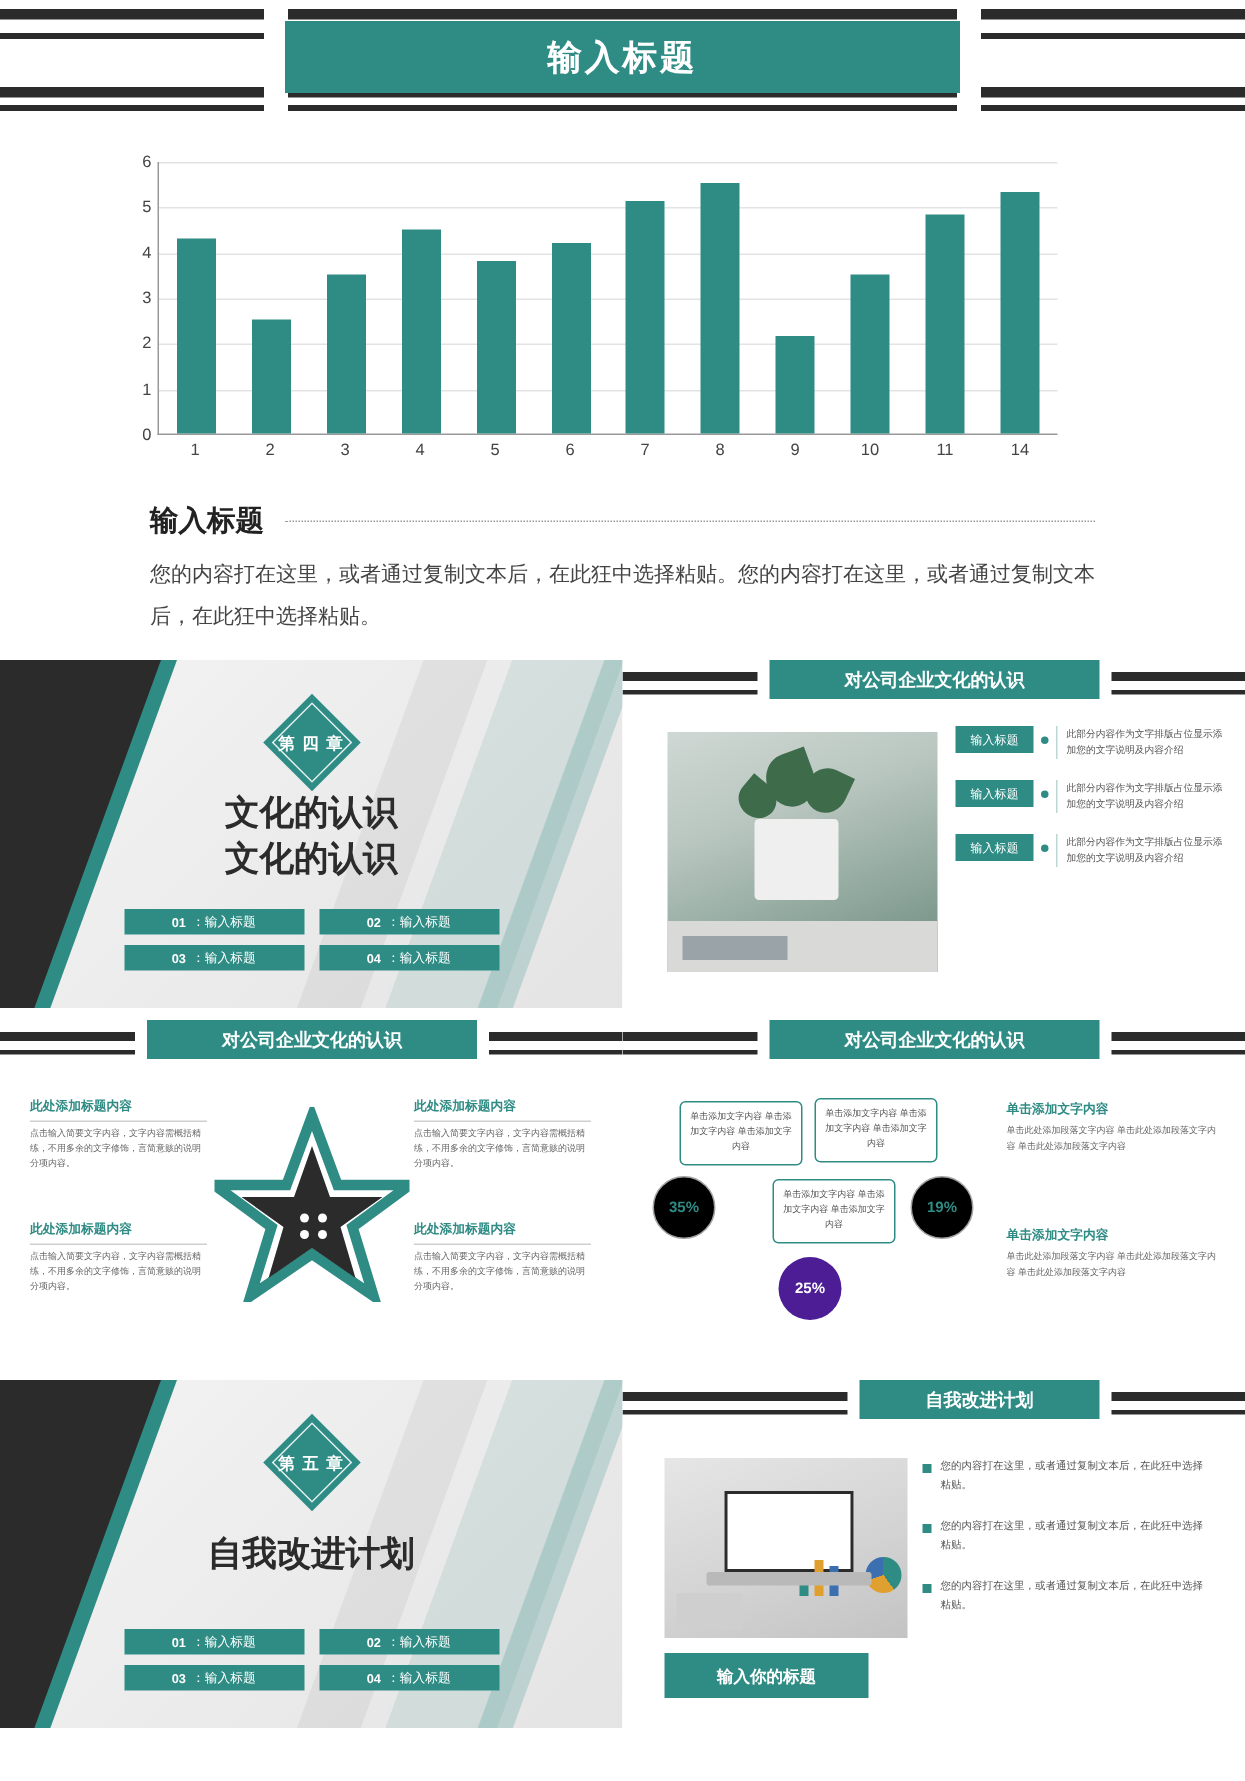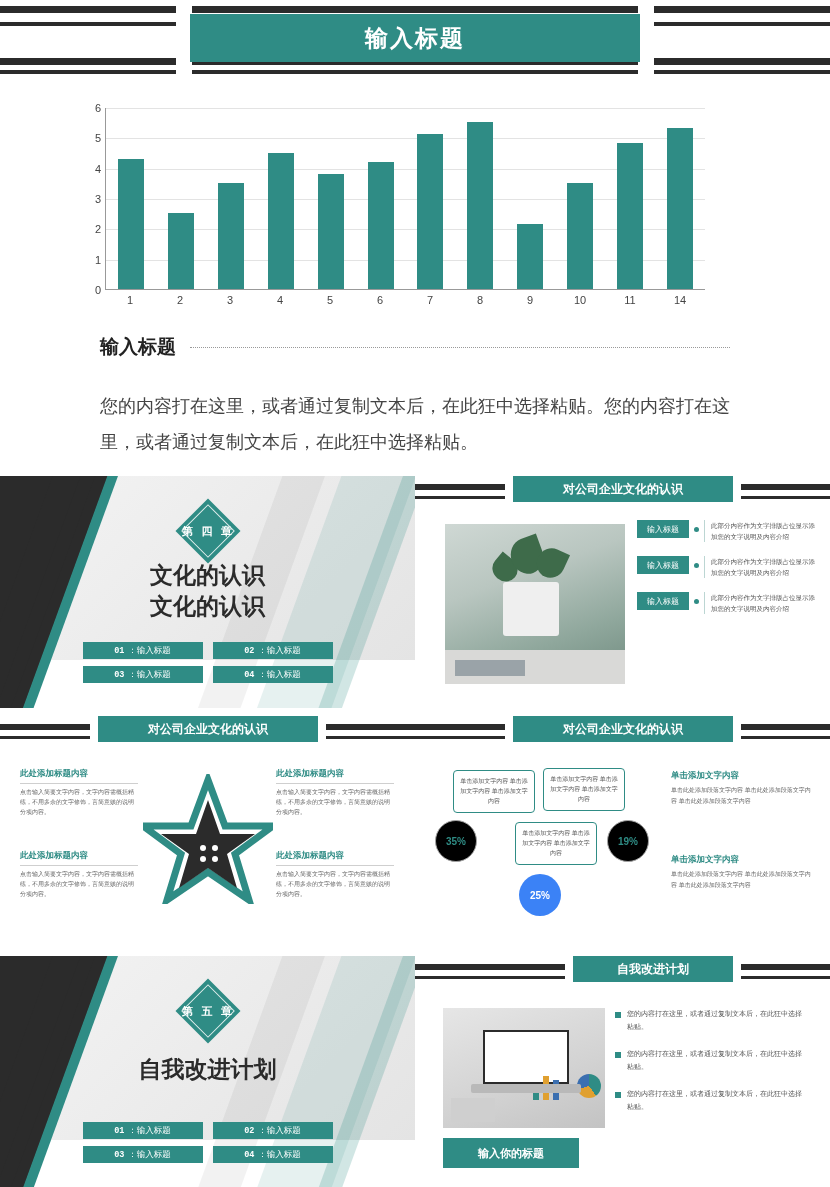--- a/index.html
+++ b/index.html
@@ -41,28 +41,28 @@
   .gridline { position: absolute; left: 0; right: 0; height: 1px; background: #e3e3e3; }
   .bars { position: absolute; left: 0; right: 0; bottom: 0; top: 0; display: flex; align-items: flex-end; }
   .bar-slot { flex: 1; display: flex; justify-content: center; align-items: flex-end; height: 100%; }
   .bar { width: 26px; background: #2f8c85; }
   .x-axis-labels { position: absolute; left: 0; right: 0; top: 186px; display: flex; }
   .x-axis-labels div { flex: 1; text-align: center; font-size: 11px; color: #444; }
 
   .s2-heading { margin: 26px 0 0 100px; display: flex; align-items: center; width: 630px; }
   .s2-heading .h { font-size: 19px; font-weight: bold; color: #222; white-space: nowrap; }
   .s2-heading .dots { flex: 1; margin-left: 14px; border-top: 1px dotted #999; height: 1px; }
-  .s2-body { margin: 28px 0 0 100px; width: 630px; font-size: 18px; line-height: 2; color: #444; }
+  .s2-body { margin: 8px 0 0 100px; width: 630px; font-size: 14px; line-height: 2; color: #444; }
 
   
   .row { display: flex; width: 830px; }
   .half { width: 415px; position: relative; overflow: hidden; }
 
   
-  .cover { height: 184px; background: linear-gradient(135deg,#f4f4f4 0%,#eaeaea 60%,#e4e4e4 100%); position: relative; font-family: Liberation Mono, monospace; }
+  .cover { height: 232px; background: linear-gradient(135deg,#f4f4f4 0%,#eaeaea 60%,#e4e4e4 100%); position: relative; }
   .cover .blk { position: absolute; background: #2b2b2b; }
   .cov-b1 { left: -60px; top: -30px; width: 120px; height: 300px; transform: rotate(20deg); }
   .cov-b2 { left: 10px; top: -40px; width: 26px; height: 320px; transform: rotate(20deg); }
   .cov-b3 { left: 52px; top: -40px; width: 12px; height: 320px; transform: rotate(20deg); }
   .cov-t1 { position: absolute; left: 64px; top: -40px; width: 10px; height: 320px; background: #2f8c85; transform: rotate(20deg); }
   .cov-t2 { position: absolute; left: 300px; top: -50px; width: 70px; height: 340px; background: rgba(47,140,133,0.12); transform: rotate(20deg); }
   .cov-t3 { position: absolute; left: 360px; top: -50px; width: 22px; height: 340px; background: rgba(47,140,133,0.22); transform: rotate(20deg); }
   .cov-gray { position: absolute; left: 240px; top: -50px; width: 40px; height: 340px; background: rgba(0,0,0,0.05); transform: rotate(20deg); }
 
   .diamond {
@@ -142,21 +142,21 @@
   
   .bubble {
     position: absolute; border: 1px solid #2f8c85; border-radius: 4px; background: #fff;
     font-size: 6px; line-height: 1.7; color: #555; padding: 5px 6px; text-align: center;
   }
   .circ {
     position: absolute; border-radius: 50%; display: flex; align-items: center; justify-content: center;
     font-size: 10px; font-weight: bold;
   }
   .circ-out { border: 1px solid #a3a3a3; color: #2f8c85; background: #000000; }
-  .circ-fill { background: #3b82f6; color: #fff; }
+  .circ-fill { background: #4c1d95; color: #fff; }
   .s6-right h4 { font-size: 8.5px; font-weight: bold; color: #2f8c85; margin-bottom: 3px; }
   .s6-right p { font-size: 6px; line-height: 1.8; color: #666; }
 
   
   .s8-photo {
     position: absolute; left: 28px; top: 52px; width: 162px; height: 120px;
     background: linear-gradient(160deg,#e6e6e6 0%,#d2d2d2 60%,#c3c3c3 100%); overflow: hidden;
   }
   .s8-photo .screen { position: absolute; left: 40px; top: 22px; width: 86px; height: 54px; background: #fff; border: 2px solid #2b2b2b; }
   .s8-photo .base { position: absolute; left: 28px; top: 76px; width: 110px; height: 9px; background: #b9b9b9; border-radius: 2px; }

